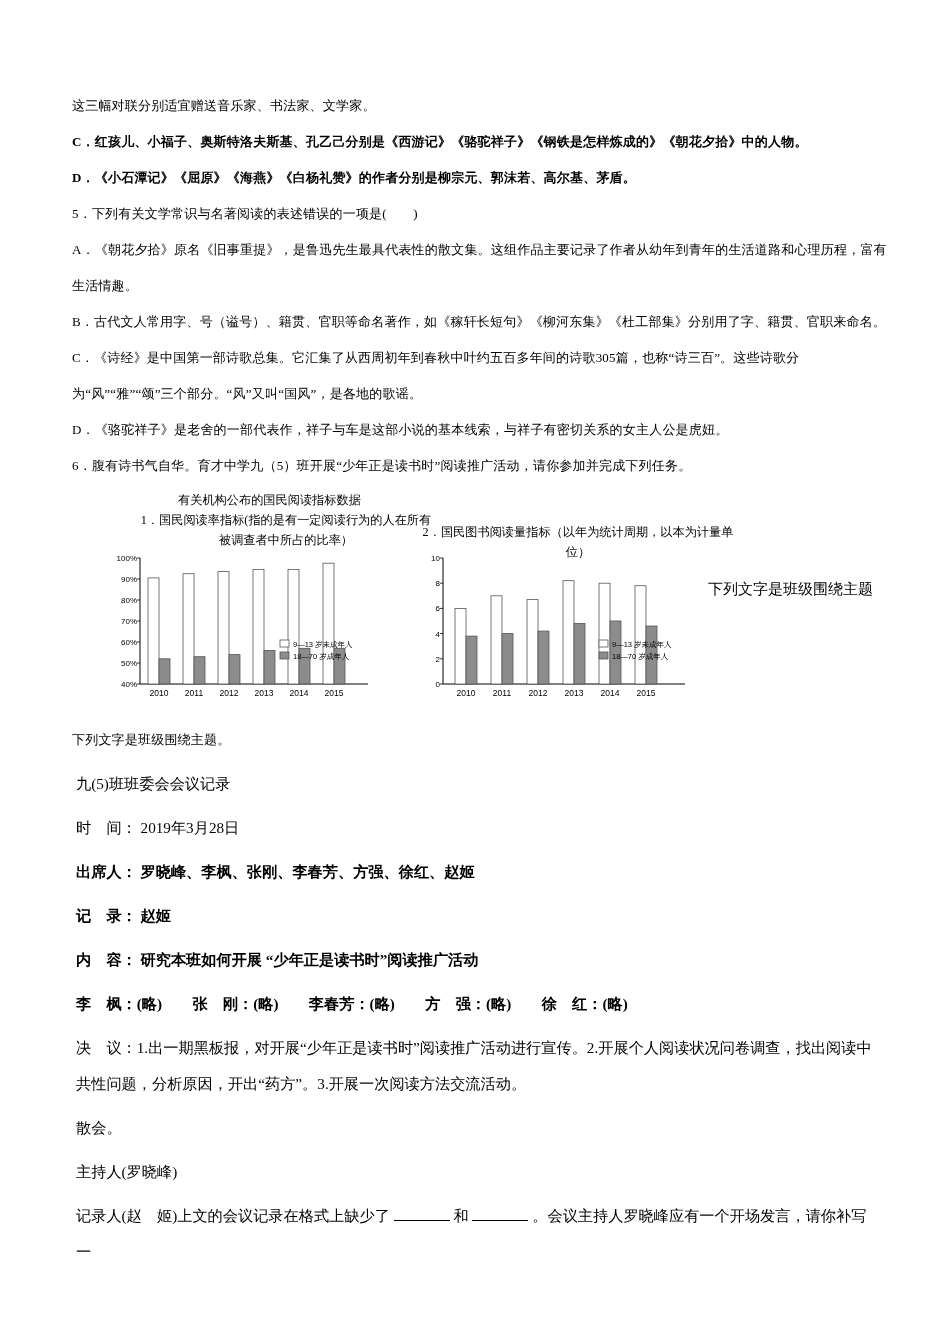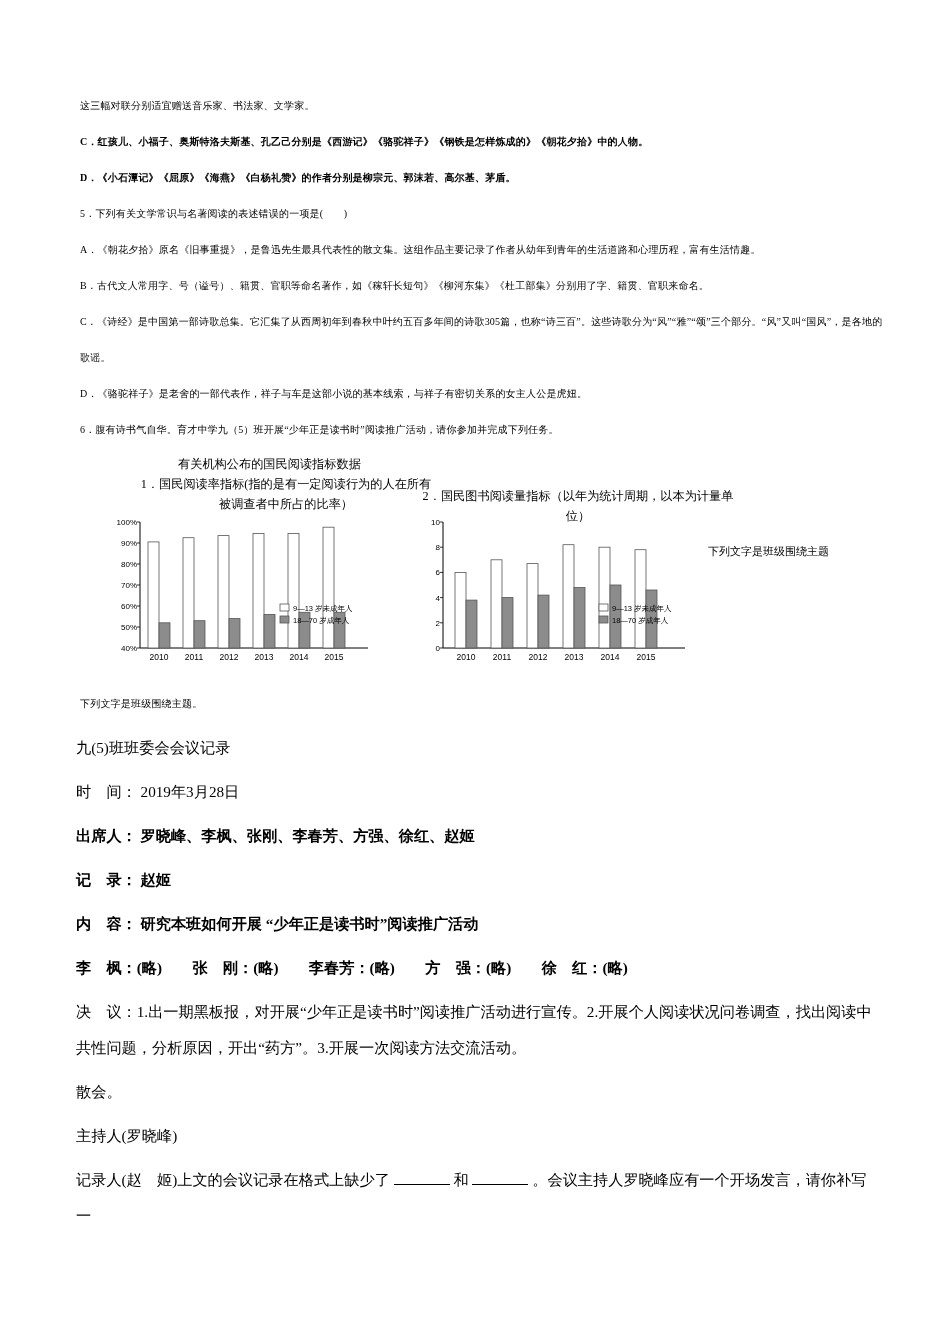--- a/index.html
+++ b/index.html
@@ -16,22 +16,22 @@
     left:0; top:0;
     width:950px; height:1344px;
     padding:0;
   }
   .content {
     position:absolute;
     left:68px; top:88px;
     width:820px;
   }
   p.line {
-    margin:0 0 0 12px;
-    font-size:10px;
+    margin:0 0 0 4px;
+    font-size:13px;
     line-height:36px;
     letter-spacing:0.2px;
   }
   .b { font-weight:bold; }
   
   .charts-wrap {
     position:relative;
     margin-top:6px;
     height:232px;
   }
@@ -48,21 +48,21 @@
   .chart {
     position:absolute;
     top:62px;
   }
   #chart1 { left:28px; width:300px; height:152px; }
   #chart2 { left:345px; width:300px; height:152px; }
   .side-note {
     position:absolute;
     left:640px;
     top:90px;
-    font-size:11px;
+    font-size:15px;
     white-space:nowrap;
   }
   .blank-line { display:inline-block; border-bottom:1px solid #000; }
   .u-short { width:56px; }
   .u-mid { width:300px; }
   .record-block p { margin:8px; font-size:15.2px; line-height:36px; }
   svg text { font-family:"Liberation Sans", sans-serif; }
 </style>
 </head>
 <body>

